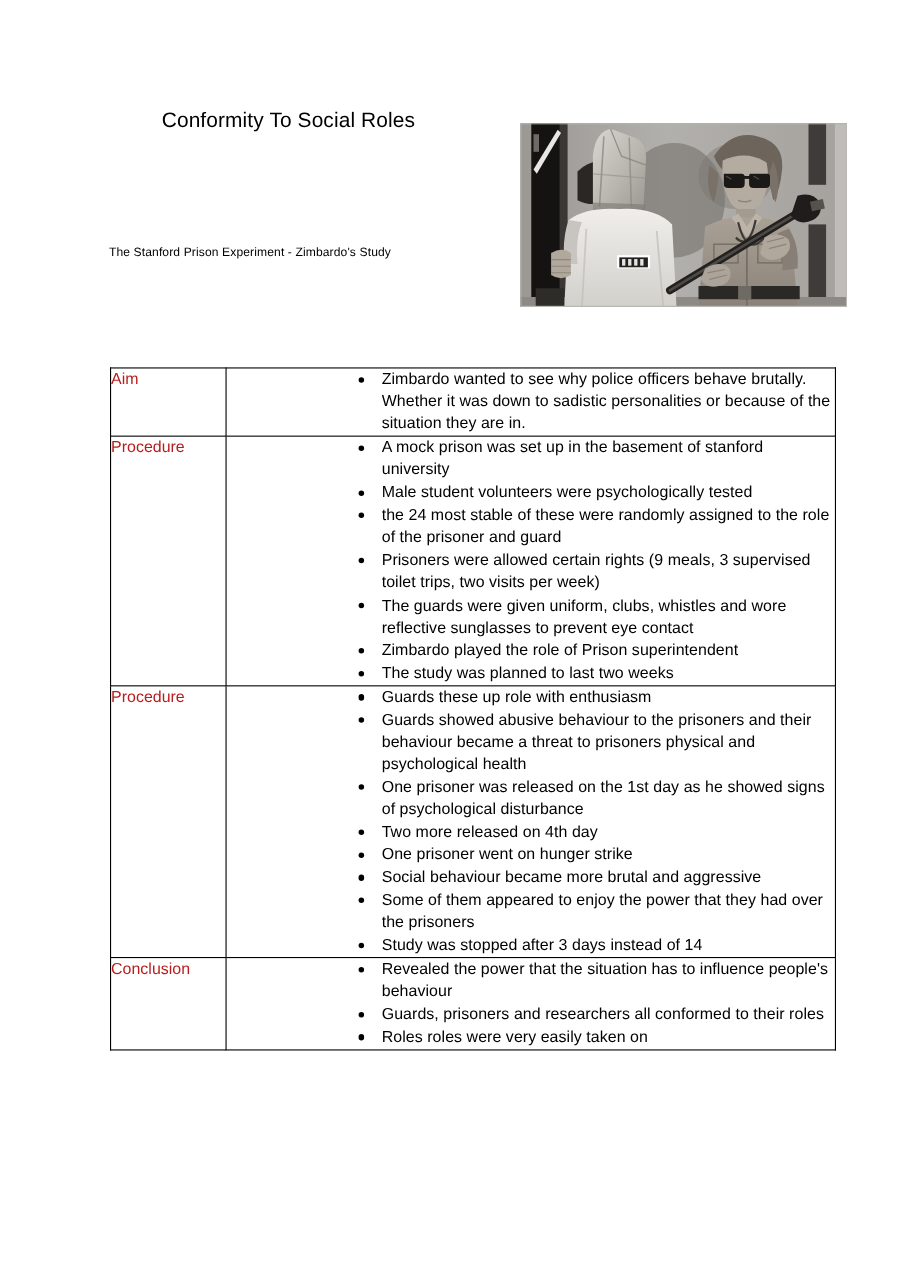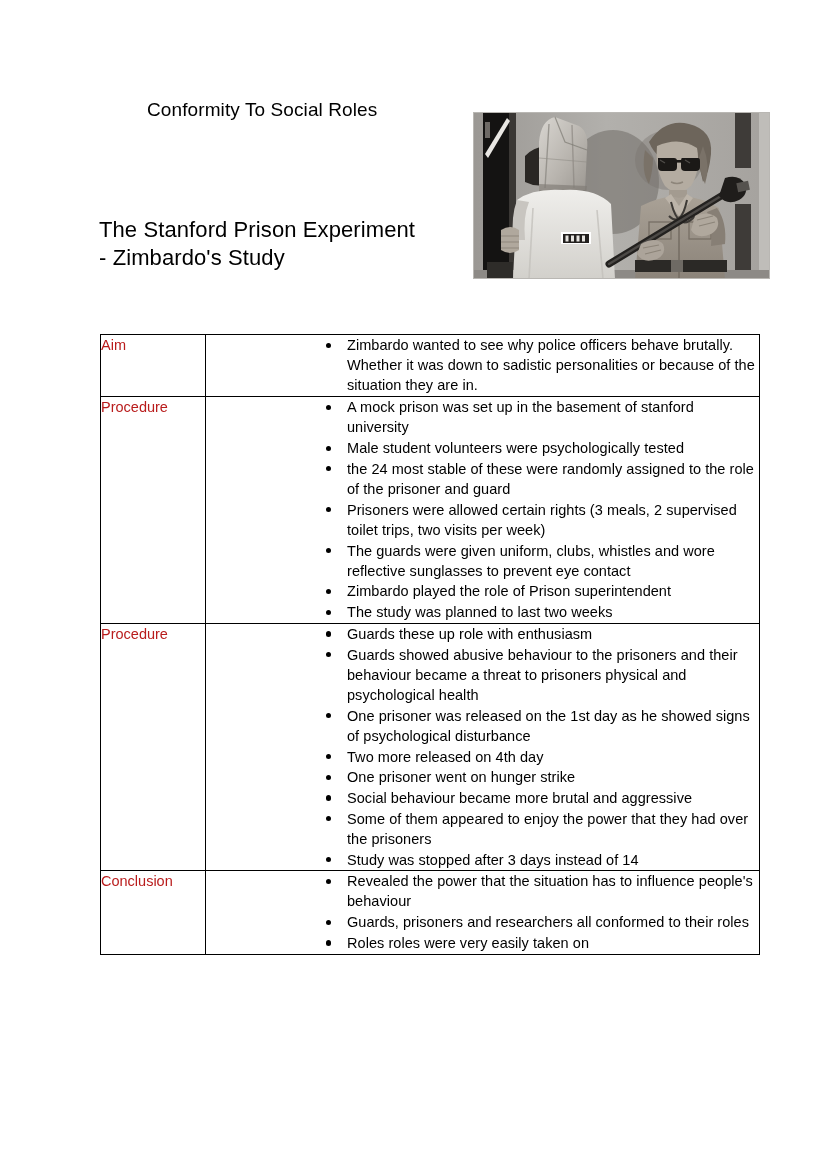--- a/index.html
+++ b/index.html
@@ -43,21 +43,21 @@
     letter-spacing: 0.1px;
     white-space: nowrap;
     margin-left: 48px;
   }
 
   .doc-subtitle {
     position: absolute;
     left: 0;
     top: 120px;
     width: 320px;
-    font-size: 22px;
+    font-size: 11px;
     line-height: 28px;
     font-weight: 400;
     color: #000;
     letter-spacing: 0.1px;
   }
 
   
   .photo-frame {
     position: absolute;
     left: 374px;
@@ -262,21 +262,21 @@
         </td>
       </tr>
 
       <tr>
         <td class="cell-label">Procedure</td>
         <td class="cell-points">
           <ul class="points">
             <li>A mock prison was set up in the basement of stanford university</li>
             <li>Male student volunteers were psychologically tested</li>
             <li>the 24 most stable of these were randomly assigned to the role of the prisoner and guard</li>
-            <li>Prisoners were allowed certain rights (3 meals, 2 supervised toilet trips, two visits per week)</li>
+            <li>Prisoners were allowed certain rights (9 meals, 3 supervised toilet trips, two visits per week)</li>
             <li>The guards were given uniform, clubs, whistles and wore reflective sunglasses to prevent eye contact</li>
             <li>Zimbardo played the role of Prison superintendent</li>
             <li>The study was planned to last two weeks</li>
           </ul>
         </td>
       </tr>
 
       <tr>
         <td class="cell-label">Procedure</td>
         <td class="cell-points">

